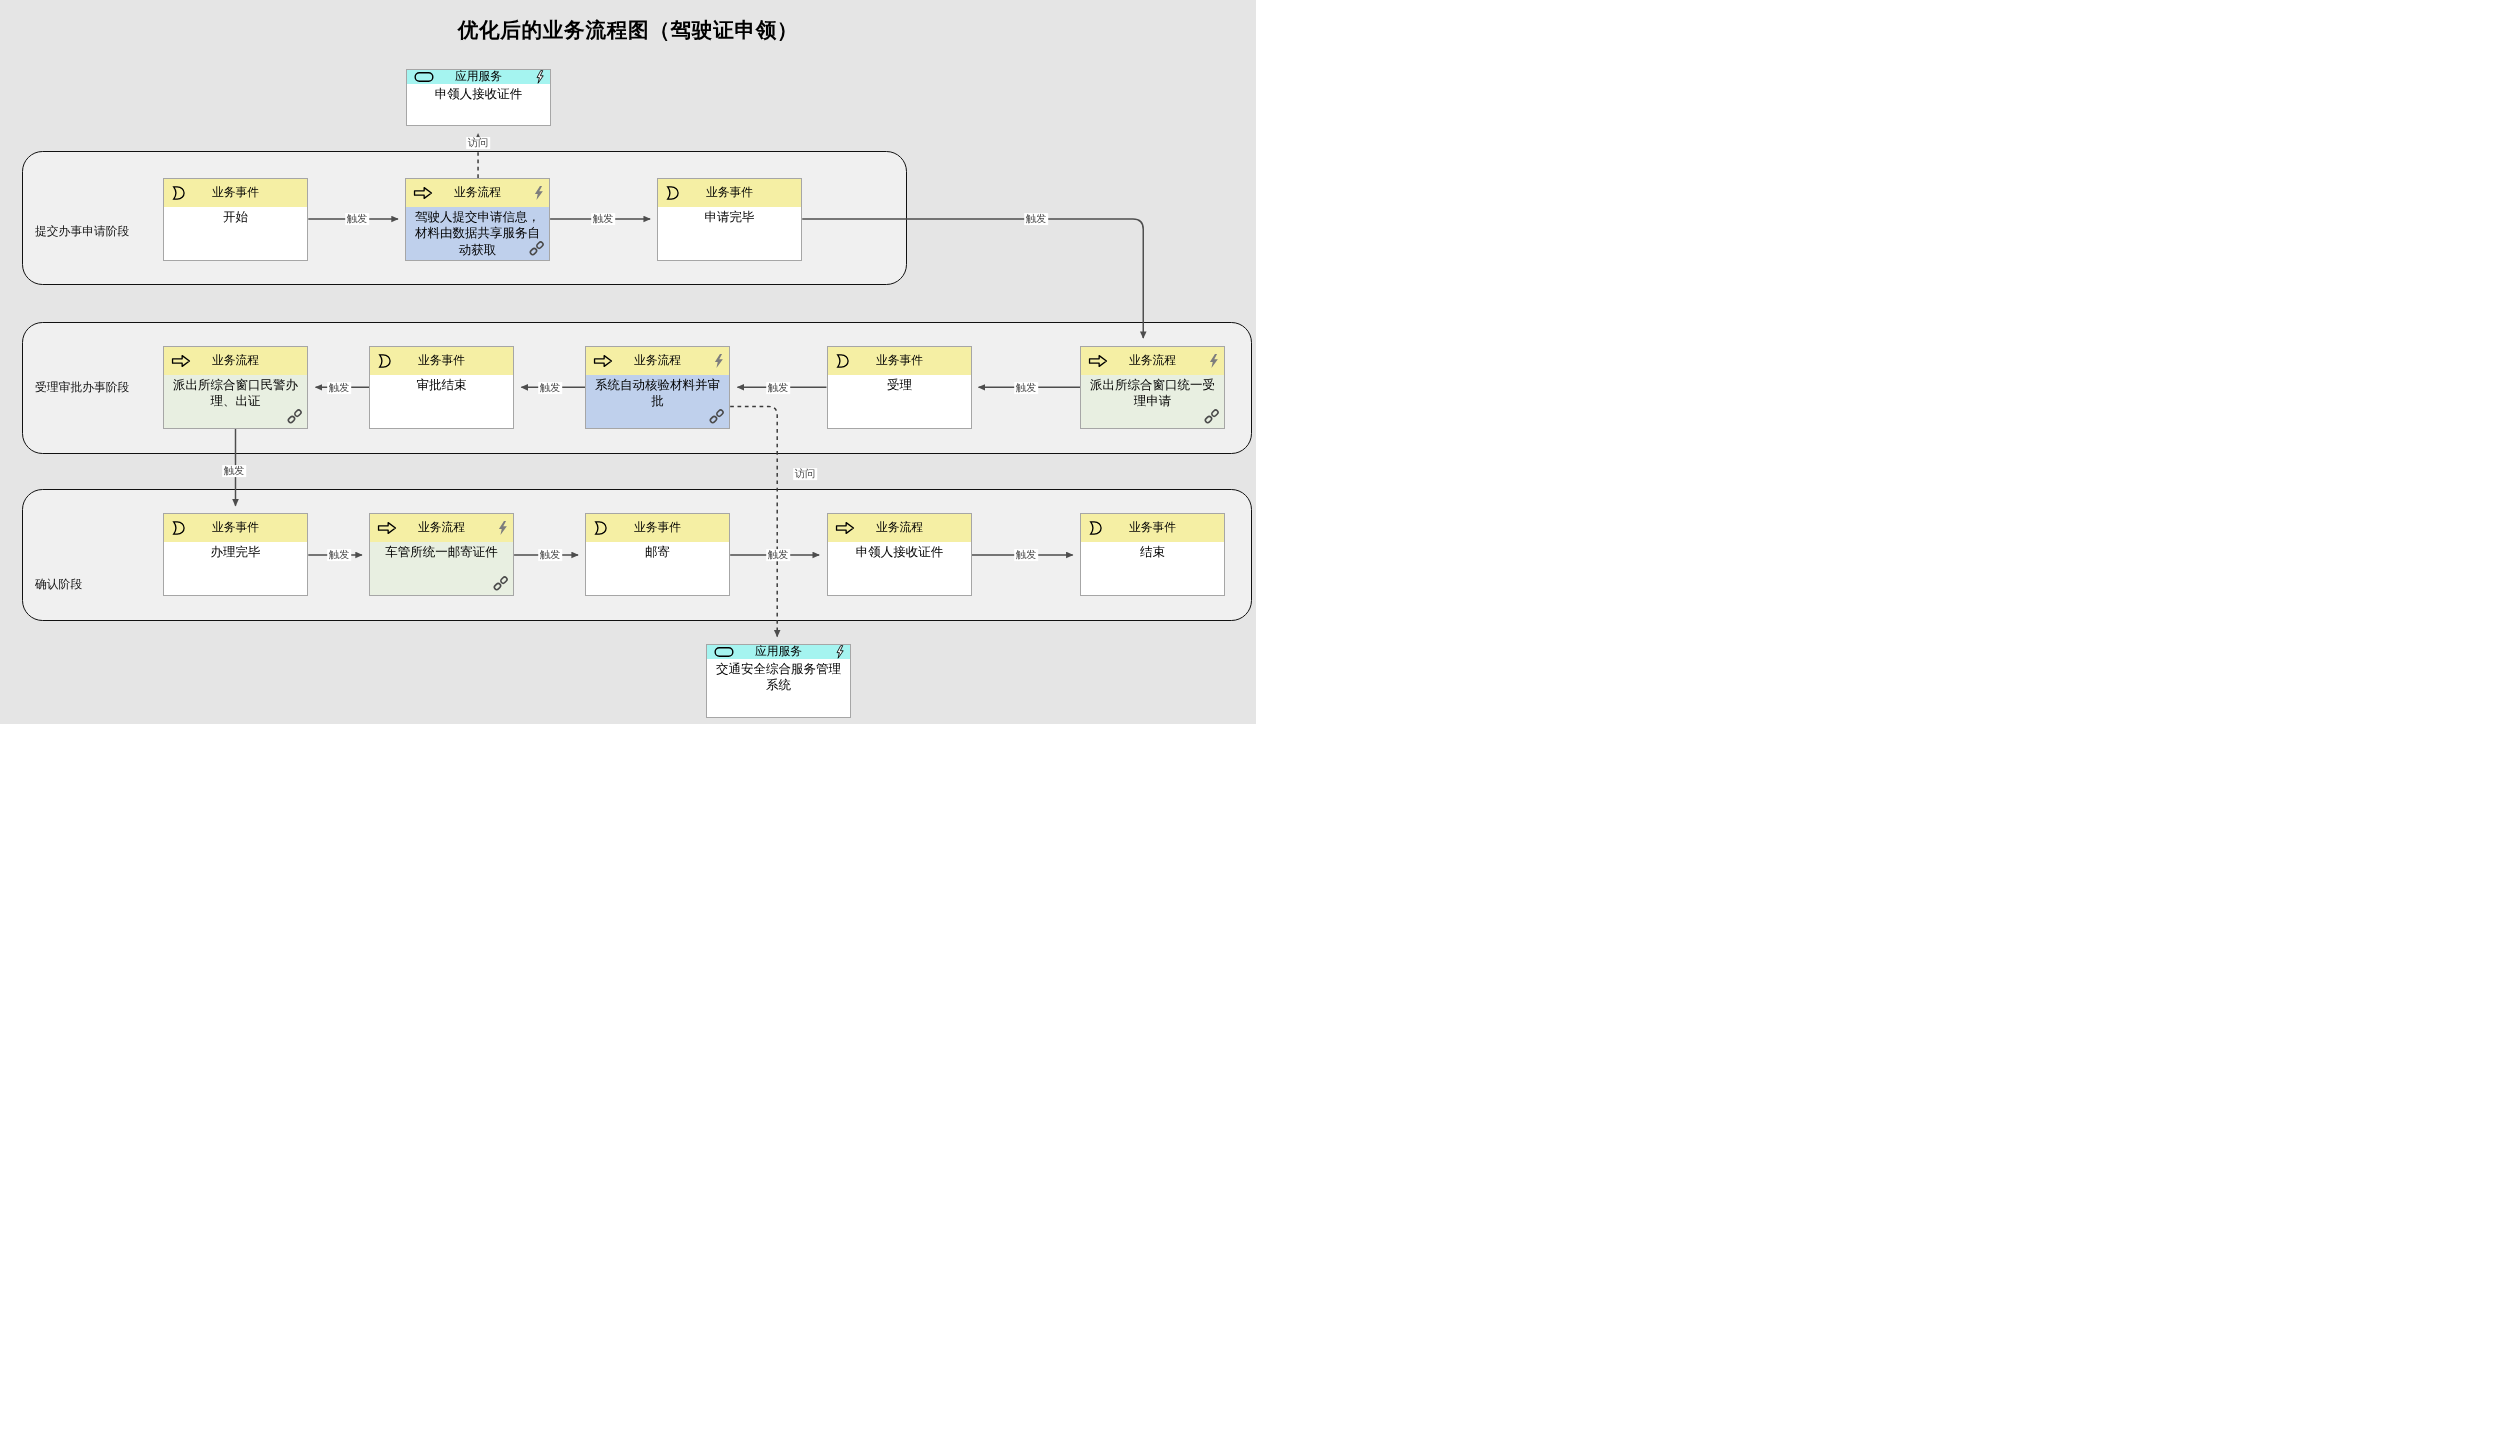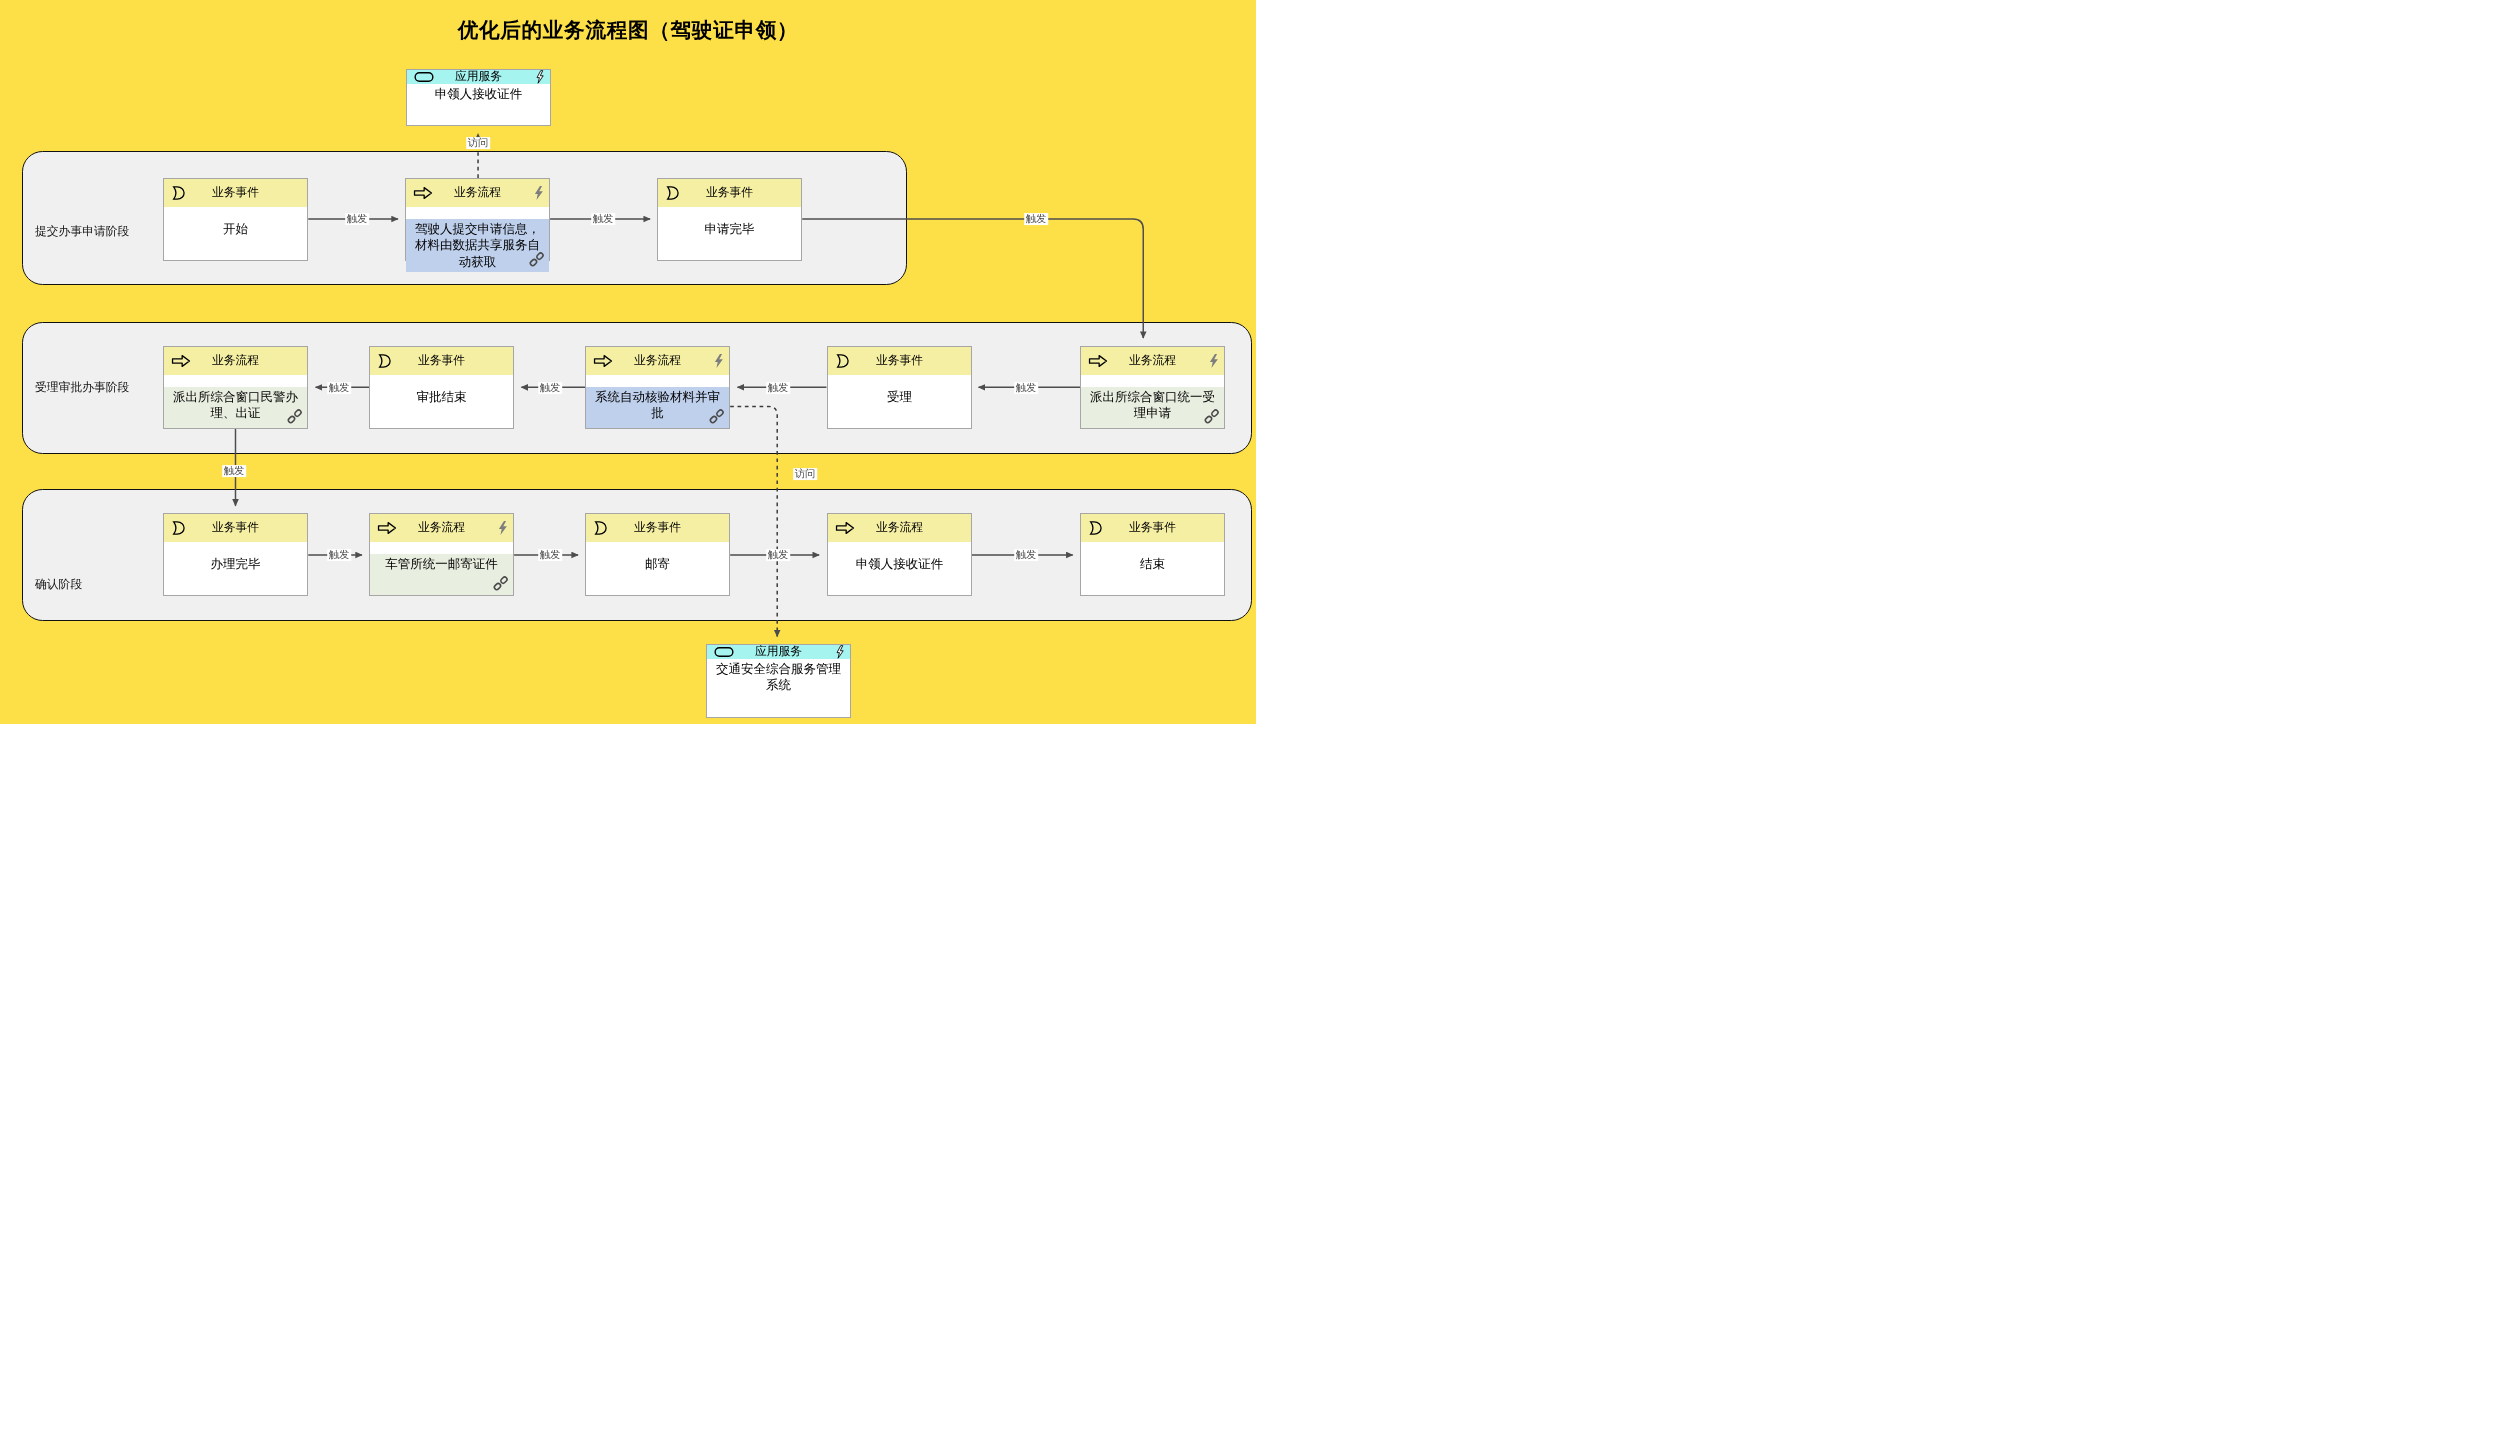--- a/index.html
+++ b/index.html
@@ -2,30 +2,30 @@
 <html style="--c-yellow: #f5efa4; --c-blue: #bfd0ec; --c-green: #e8efe1; --c-cyan: #a5f4f0; --c-lane: #f0f0f0; --c-box-border: #a6a6a6; --c-arrow: #4d4d4d; --c-label: #4a4a4a;font-size:11.8px"><head>
 <meta charset="utf-8">
 <style>
   :root{
     --c-yellow:#f5efa4; --c-blue:#bfd0ec; --c-green:#e8efe1; --c-cyan:#a5f4f0;
     --c-lane:#f0f0f0; --c-lane-border:#111111; --c-box-border:#a6a6a6;
     --c-arrow:#4d4d4d; --c-label:#4a4a4a; --c-white:#ffffff;
   }
   html,body{margin:0;padding:0;background:#ffffff;}
   body{font-family:"Liberation Sans","DejaVu Sans",sans-serif;}
-  .canvas{position:relative;width:1256px;height:724px;background:#fde047;overflow:hidden;}
+  .canvas{position:relative;width:1256px;height:724px;background:#e5e5e5;overflow:hidden;}
   .title{position:absolute;left:0;top:16px;width:100%;text-align:center;
          font-size:20.6px;font-weight:bold;color:#000;letter-spacing:0.7px;}
   .lane{position:absolute;background:var(--c-lane);border:1.8px solid var(--c-lane-border);
         border-radius:20.6px;box-sizing:border-box;}
   .lane-label{position:absolute;transform:translateY(-50%);font-size:11.8px;color:#111;white-space:nowrap;}
   svg.wires{position:absolute;left:0;top:0;z-index:2;}
   .node{position:absolute;width:145px;border:1.5px solid var(--c-box-border);
         box-sizing:border-box;background:var(--c-white);z-index:3;display:flex;flex-direction:column;}
-  .node.lane-node{height:83px;gap:12px;}
+  .node.lane-node{height:83px;}
   .hdr{position:relative;height:28px;flex:0 0 auto;background:var(--c-yellow);
        display:flex;align-items:center;justify-content:center;}
   .node.svc .hdr{background:var(--c-cyan);height:14px;}
   .hdr .type{font-size:11.8px;color:#000;}
   .hdr .lead{position:absolute;left:6.6px;top:50%;transform:translateY(-50%);display:flex;}
   .hdr .bolt{position:absolute;right:5.1px;top:50%;transform:translateY(-50%);display:flex;}
   .bod{position:relative;flex:1 1 auto;text-align:center;font-size:12.5px;line-height:1.32;
        color:#000;padding:1.5px 3.7px;box-sizing:border-box;}
   .bod.blue{background:var(--c-blue);text-align:center;} .bod.green{background:var(--c-green);} .bod.white{background:var(--c-white);}
   .linkico{position:absolute;right:5.1px;bottom:3.7px;display:flex;}

